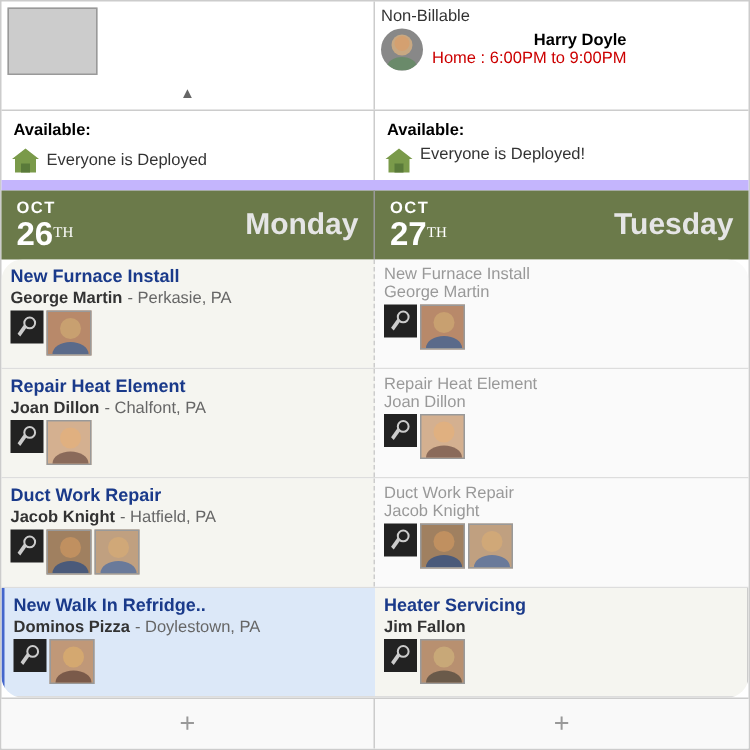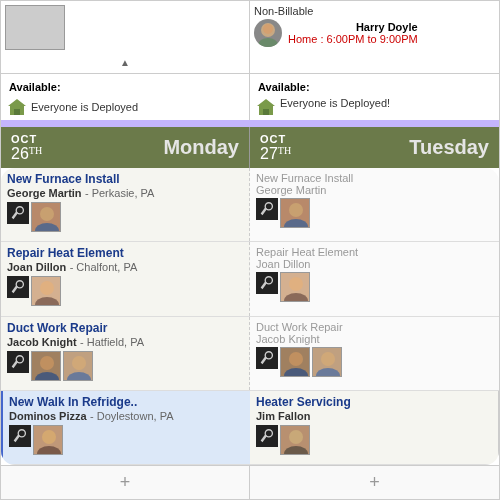--- a/index.html
+++ b/index.html
@@ -23,21 +23,21 @@
 
     .available-row { display: flex; align-items: center; gap: 4px; padding: 4px 2px; }
 
     .calendar-header { display: flex; }
     .cal-col { width: 250px; display: flex; align-items: center; justify-content: space-between; padding: 6px 10px; }
     .cal-col-left { background: #6b7a4a; border-right: 1px solid #999; }
     .cal-col-right { background: #6b7a4a; }
 
     .cal-date { color: #fff; }
     .cal-month { font-size: 11px; font-weight: bold; letter-spacing: 1px; }
-    .cal-day-num { font-size: 16px; font-weight: normal; line-height: 1; }
+    .cal-day-num { font-size: 22px; font-weight: bold; line-height: 1; }
     .cal-suffix { font-size: 10px; vertical-align: super; font-family: Liberation Serif, serif; }
     .cal-day-name { font-size: 20px; font-weight: bold; color: #e5e5e5; }
 
     .job-row { display: flex; border-bottom: 1px solid #ddd; }
     .job-cell { width: 250px; padding: 4px 6px; }
     .job-cell-active { background: #f5f5f0; }
     .job-cell-inactive { background: #fafafa; }
 
     .job-title { font-size: 12px; font-weight: bold; color: #1a3a8a; }
     .job-title-inactive { font-size: 11px; color: #999; font-weight: normal; }

